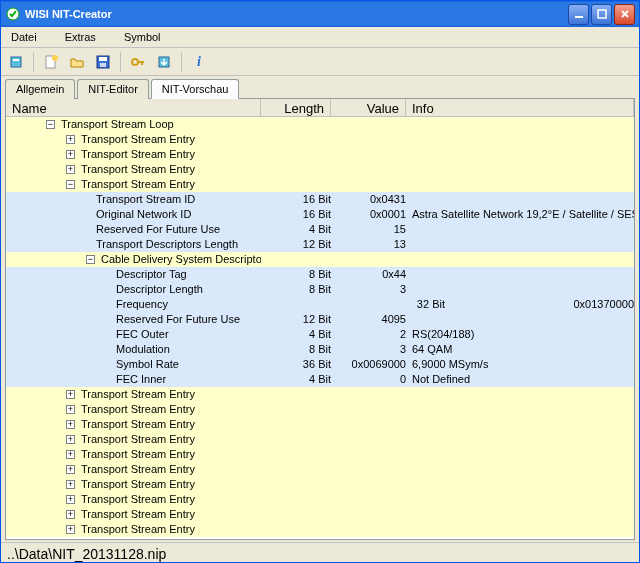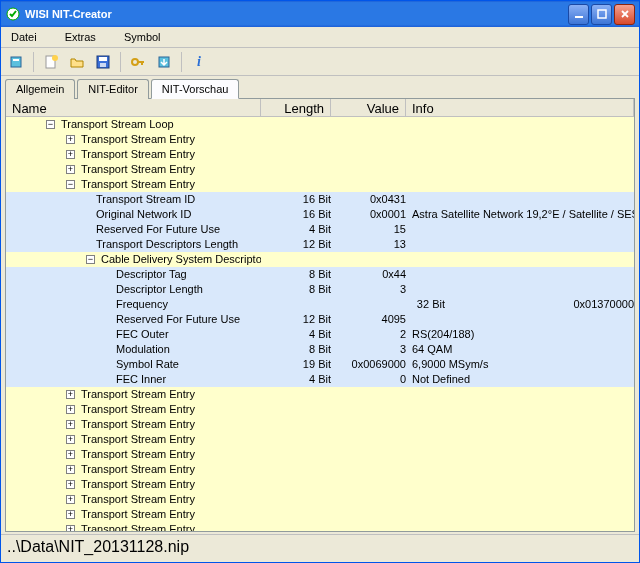--- a/index.html
+++ b/index.html
@@ -151,24 +151,24 @@
     flex:none;
   }
   .leafmark {
     width:10px;
     flex:none;
     color:#808080;
     text-align:center;
   }
   .spacer { flex:none; }
   .statusbar {
-    height:28px;
+    height:20px;
     padding:3px 6px;
     border-top:1px solid #c0c0c0;
-    font-size:16px;
+    font-size:14px;
   }
 
   ::-webkit-scrollbar { width:16px; background:#e9e9e9; }
   ::-webkit-scrollbar-thumb { background:#c8c8c8; border:1px solid #888; }
   ::-webkit-scrollbar-button { background:#d4d0c8; border:1px solid #888; height:16px; }
 
   svg { display:block; }
 </style>
 </head>
 <body>
@@ -424,21 +424,21 @@
           <div class="col-length">8 Bit</div>
           <div class="col-value">3</div>
           <div class="col-info">64 QAM</div>
         </div>
         <div class="row blue">
           <div class="col-name">
             <span class="spacer" style="width: 100px;"></span>
             <span class="leafmark"></span>
             <span>Symbol Rate</span>
           </div>
-          <div class="col-length">19 Bit</div>
+          <div class="col-length">36 Bit</div>
           <div class="col-value">0x0069000</div>
           <div class="col-info">6,9000 MSym/s</div>
         </div>
         <div class="row blue">
           <div class="col-name">
             <span class="spacer" style="width: 100px;"></span>
             <span class="leafmark"></span>
             <span>FEC Inner</span>
           </div>
           <div class="col-length">4 Bit</div>

